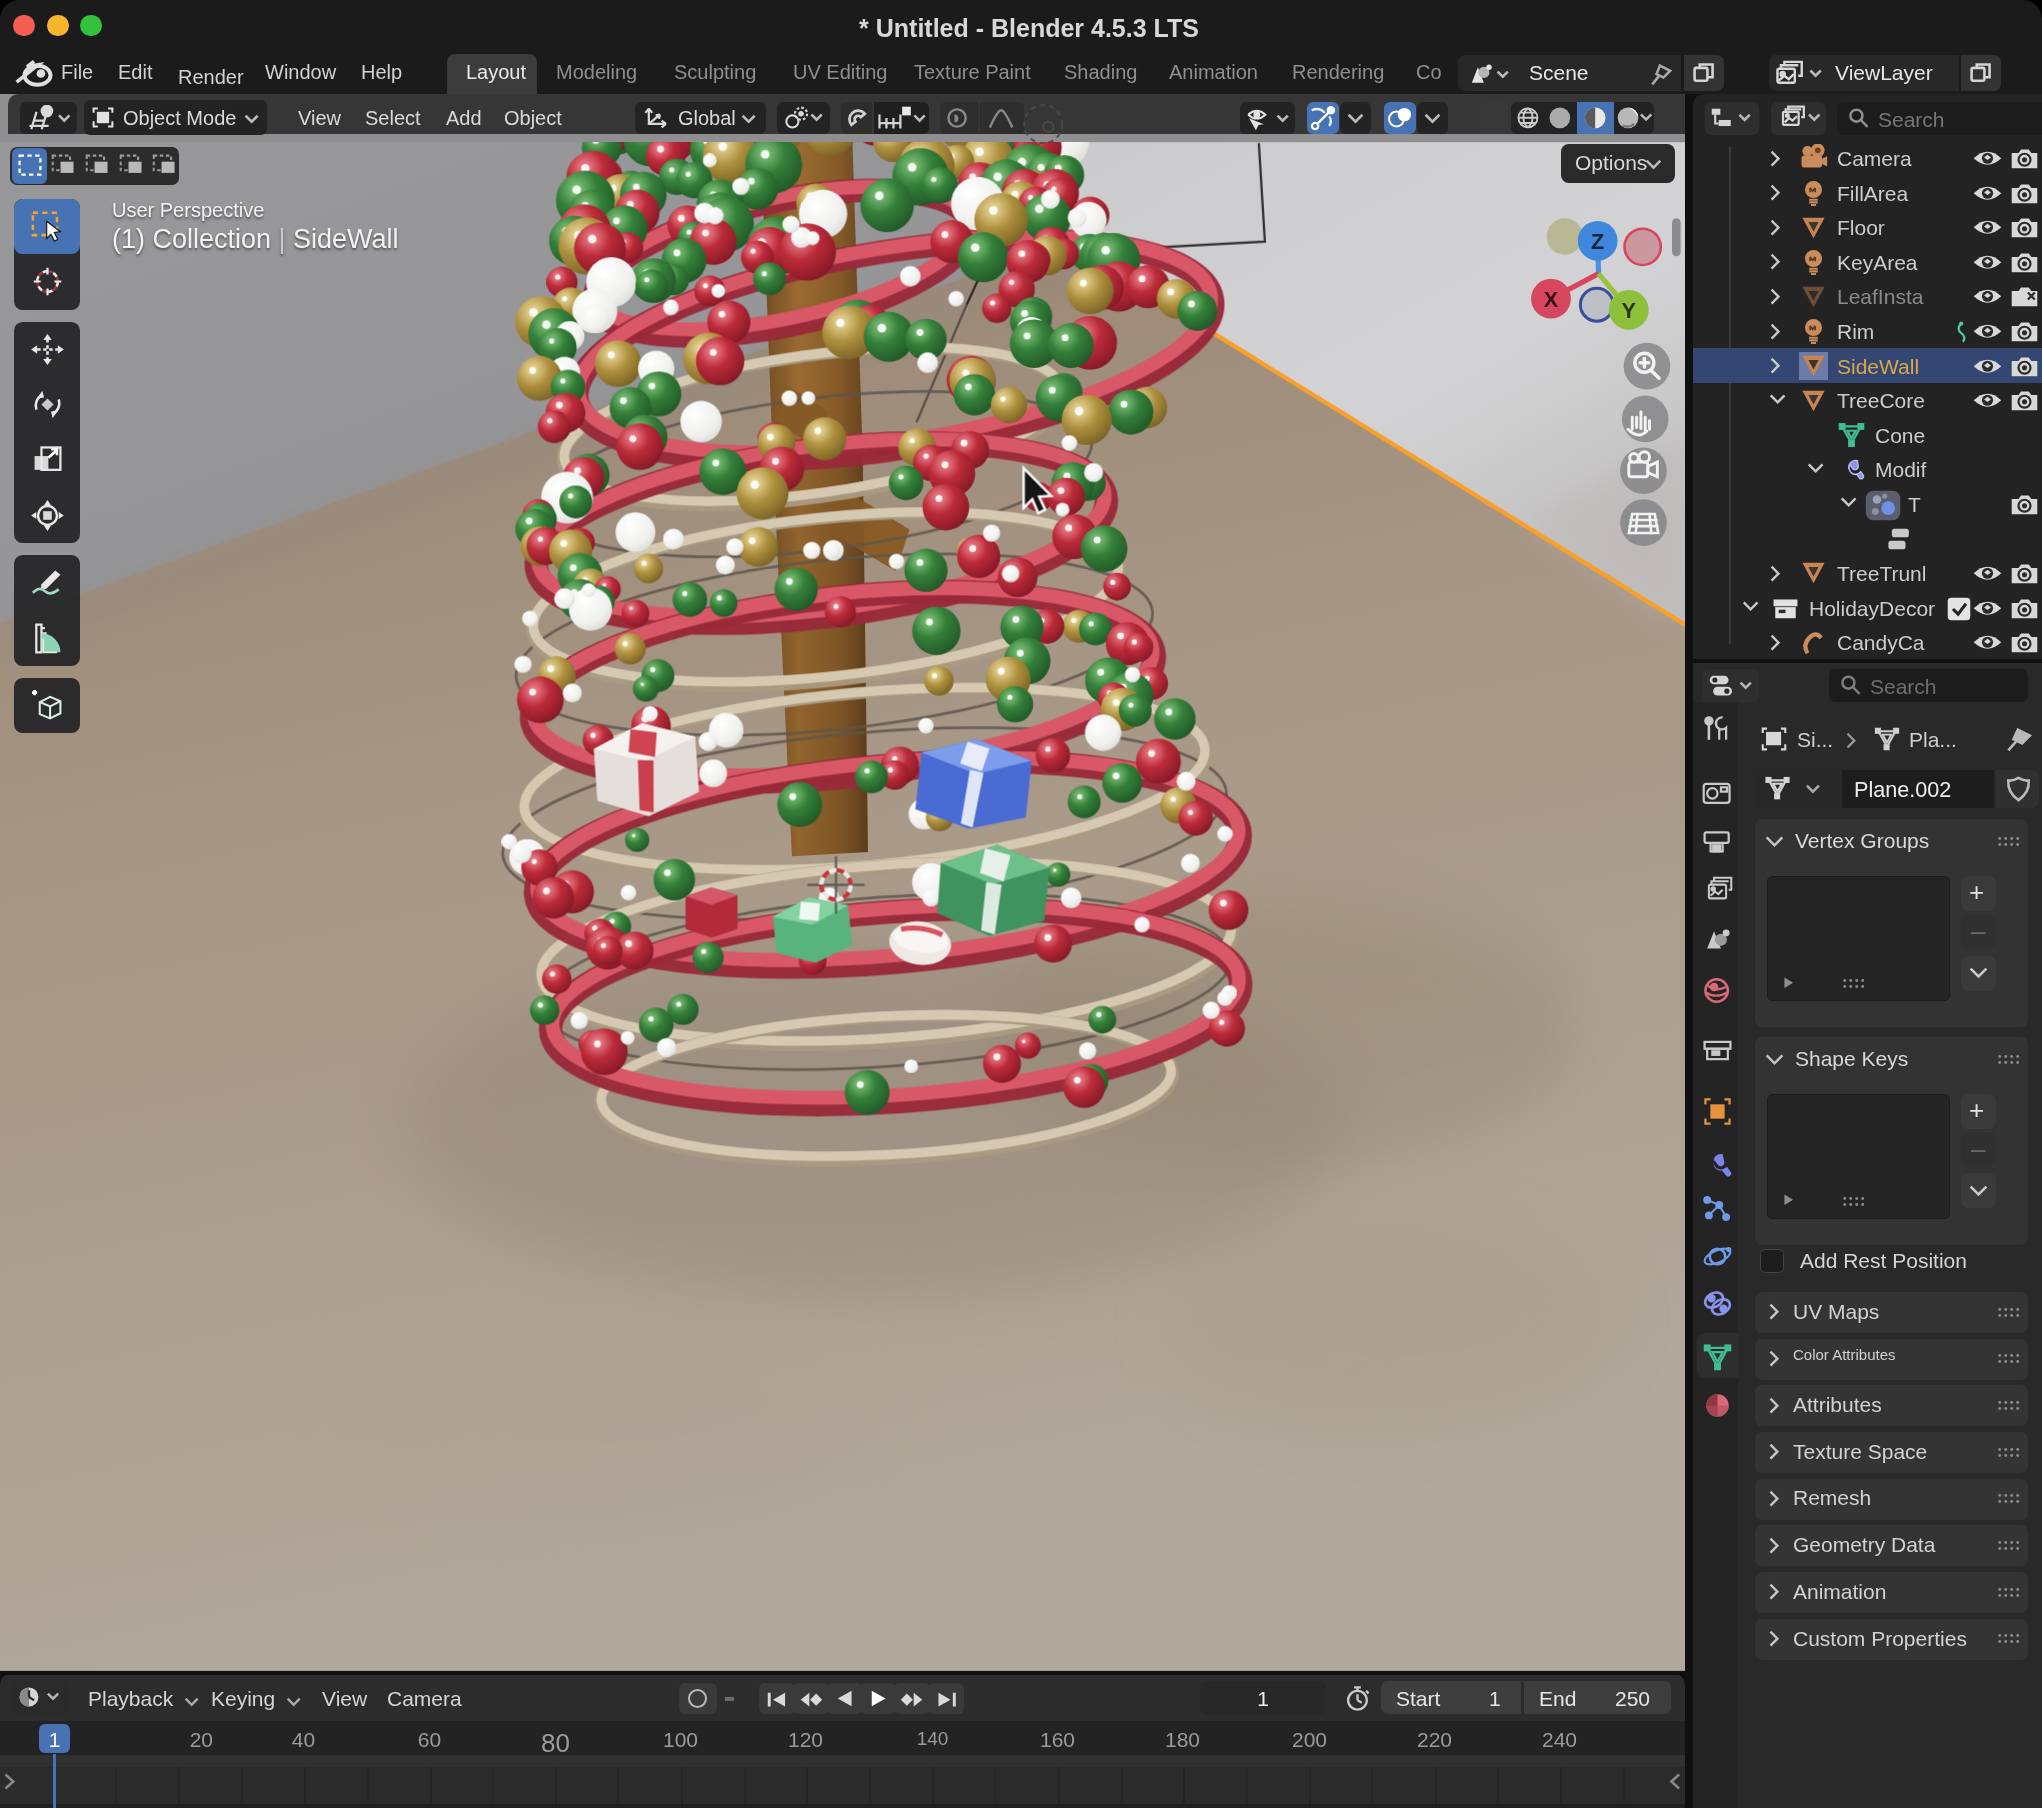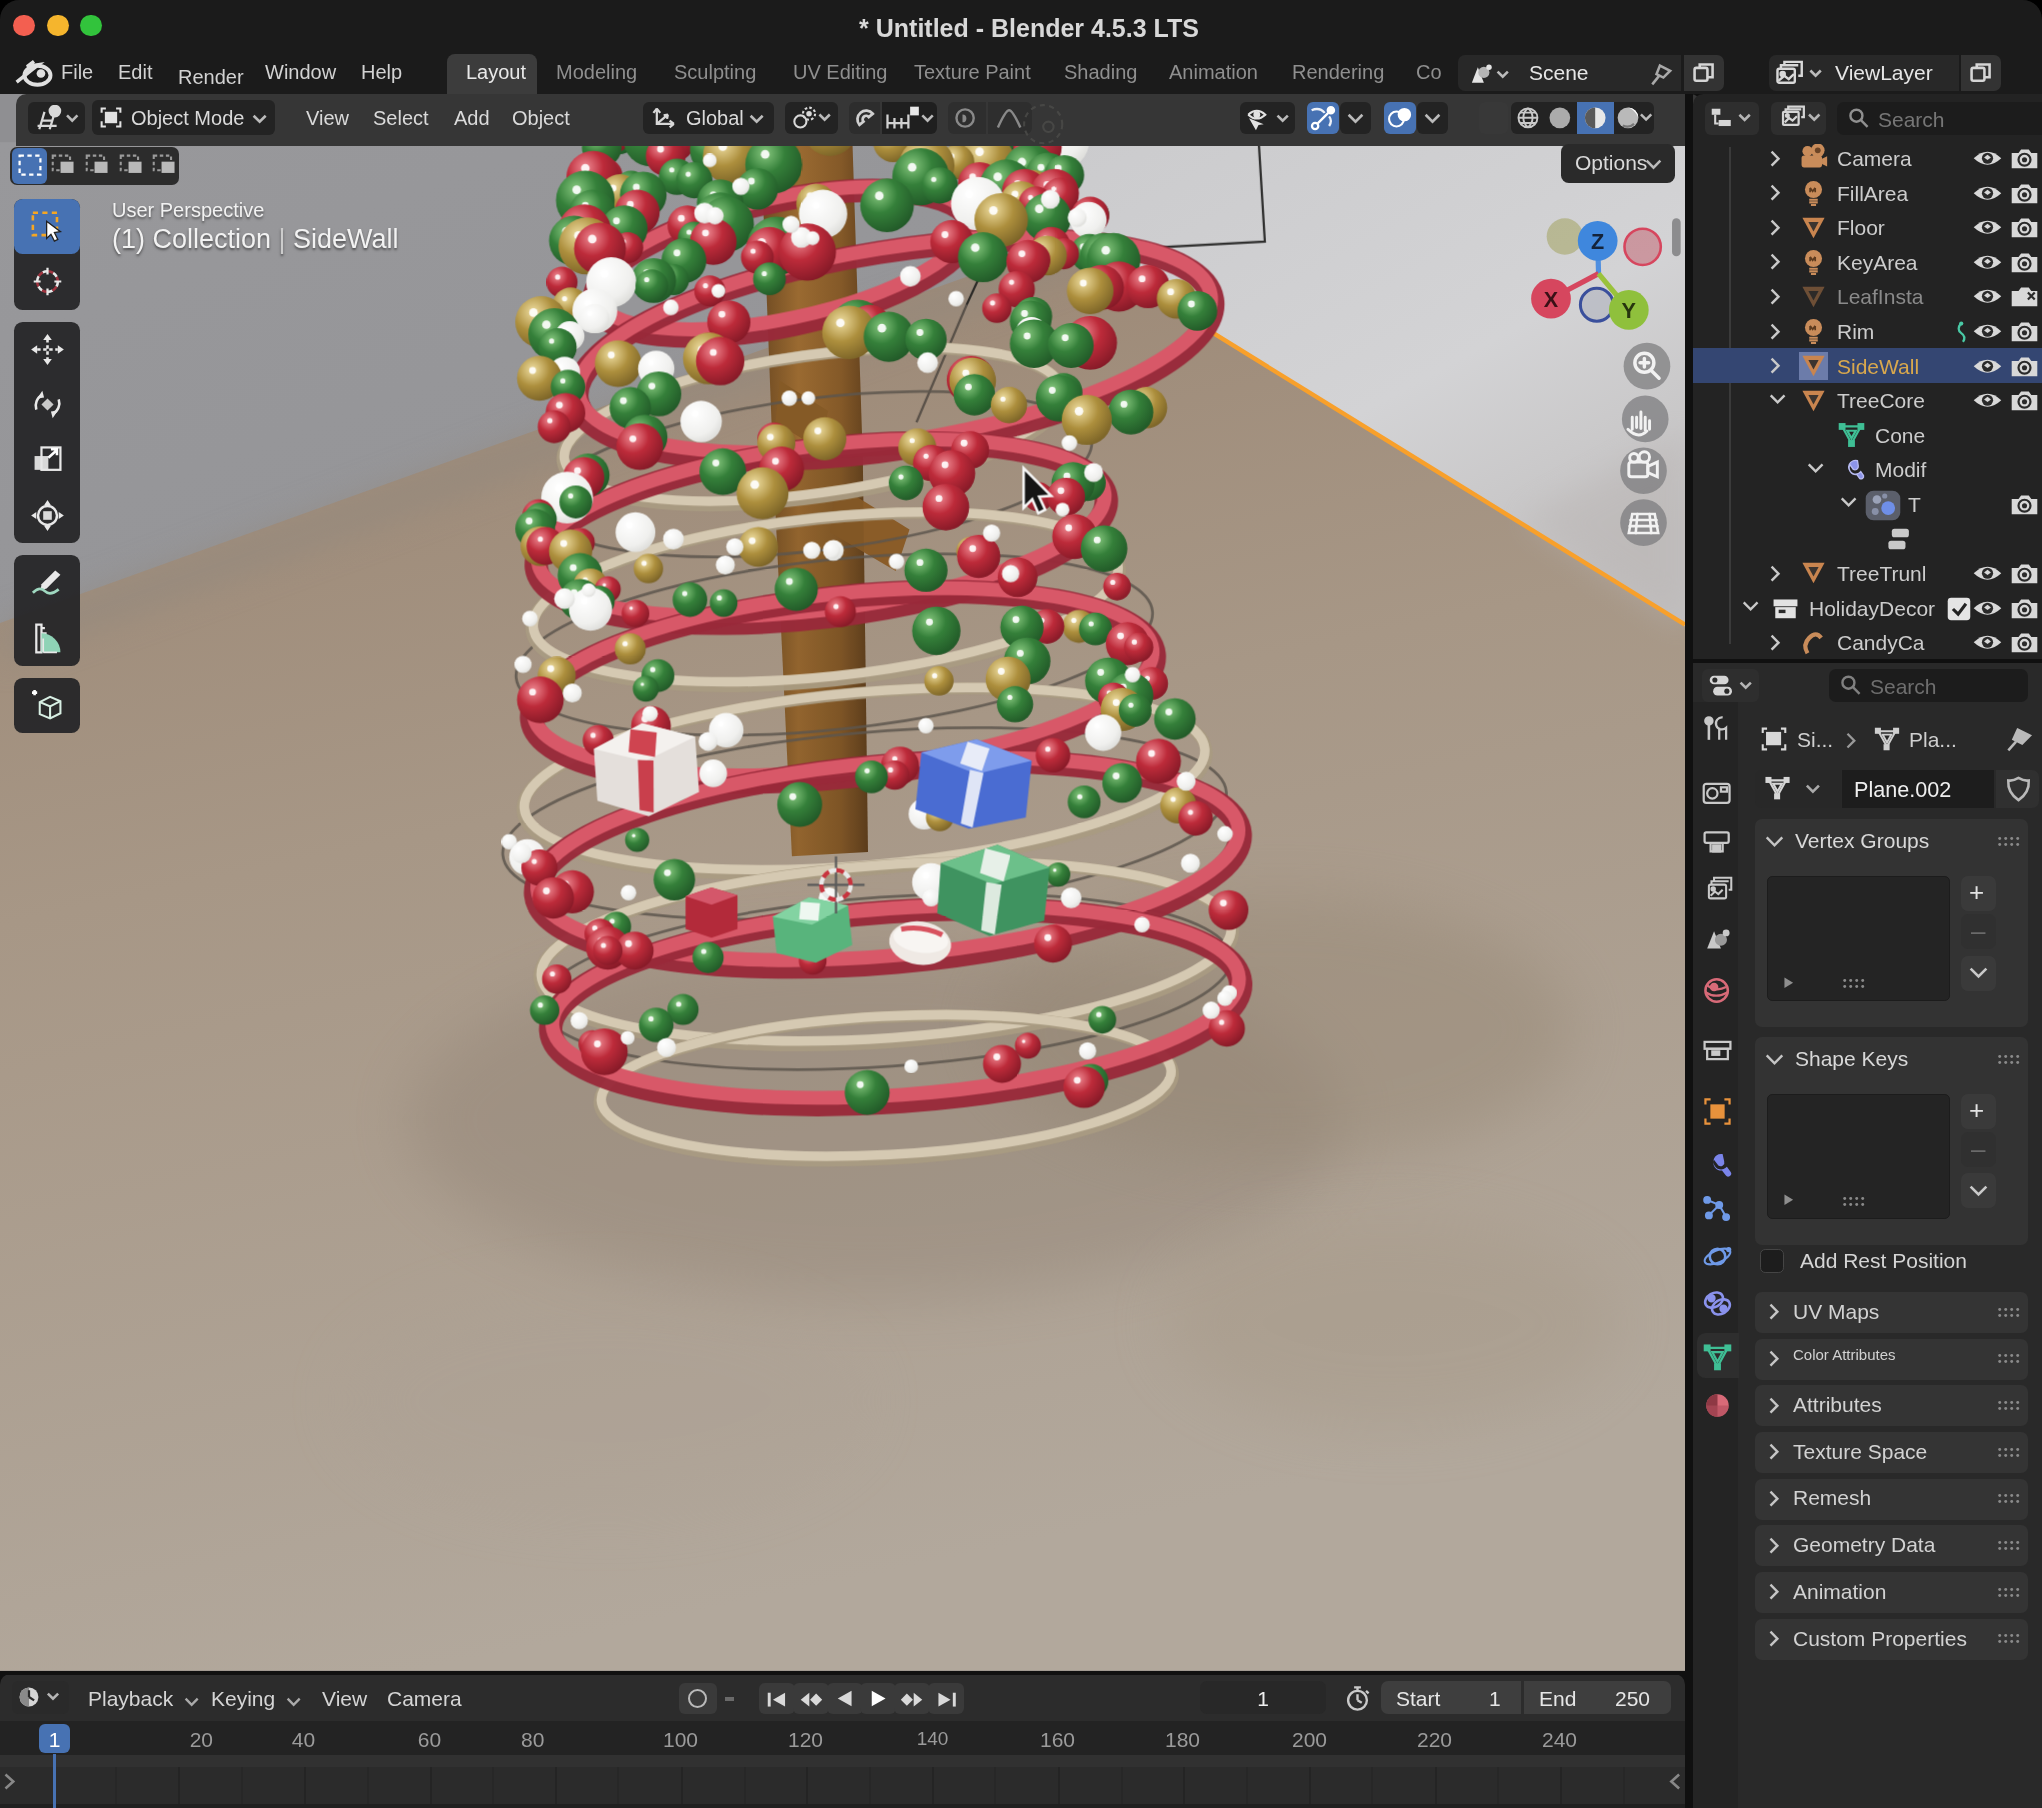--- a/index.html
+++ b/index.html
@@ -881,21 +881,21 @@
       </svg>
       <div class="abs" style="left:1835px;top:61px;font-size:21px;color:#e6e6e6">ViewLayer</div>
       <div class="abs" style="left:1961px;top:55px;width:40px;height:36px;background:#333;border-radius:0 7px 7px 0"></div>
       <svg class="abs" style="left:1968px;top:61px" width="26" height="24" viewBox="0 0 30 28">
         <g fill="none" stroke="#d5d5d5" stroke-width="3">
           <rect x="4" y="8" width="15" height="15" rx="2"></rect>
           <path d="M 10,8 L 10,4 L 25,4 L 25,19 L 19,19"></path>
         </g>
       </svg>
     </div>
-<div class="abs" style="left:16px;top:94px;width:1685px;height:52px;background:#363636;border-radius:10.4px 10.4px 0 0">
+<div class="abs" style="left:8px;top:94px;width:1685px;height:40px;background:#363636;border-radius:10.4px 10.4px 0 0">
       <div class="abs ddark" style="left:12px;top:7.8px;width:57px;height:32px"></div>
       <svg class="abs" style="left:18px;top:11.2px" width="47" height="26" viewBox="0 0 54 30">
 <g stroke="#d8d8d8" stroke-width="2.6" fill="none">
           <path d="M 4,24 L 26,24 M 8,18 L 22,18 M 6,28 l 6,-20 M 18,28 l 6,-20"></path>
           <circle cx="24" cy="7" r="6" fill="#d8d8d8"></circle>
         </g>
 <path d="M 38,12 l 6,6 l 6,-6" stroke="#bbb" stroke-width="3" fill="none"></path>
       </svg>
       <div class="abs ddark" style="left:76px;top:6px;width:183px;height:35px"></div>
       <svg class="abs" style="left:83px;top:12px" width="24" height="23" viewBox="0 0 28 27">
@@ -1826,21 +1826,21 @@
     <div class="abs" style="left:1381px;top:1681px;width:140px;height:33px;background:#3e3e3e;border-radius:7px 0 0 7px"></div>
     <div class="abs" style="left:1396px;top:1687px;font-size:21px;color:#e6e6e6">Start</div>
     <div class="abs" style="left:1489px;top:1687px;font-size:21px;color:#e6e6e6">1</div>
     <div class="abs" style="left:1524px;top:1681px;width:147px;height:33px;background:#3e3e3e;border-radius:0 7px 7px 0"></div>
     <div class="abs" style="left:1539px;top:1687px;font-size:21px;color:#e6e6e6">End</div>
     <div class="abs" style="left:1615px;top:1687px;font-size:21px;color:#e6e6e6">250</div>
     <div class="abs" style="left:0;top:1721px;width:1685px;height:35px;background:#232323"></div>
     <div class="abs" style="left:144px;top:1728px;width:69px;text-align:right;font-size:21px;color:#9b9b9b">20</div>
     <div class="abs" style="left:269px;top:1728px;width:69px;text-align:center;font-size:21px;color:#9b9b9b">40</div>
     <div class="abs" style="left:395px;top:1728px;width:69px;text-align:center;font-size:21px;color:#9b9b9b">60</div>
-    <div class="abs" style="left:521px;top:1728px;width:69px;text-align:left;font-size:21px;color:#9b9b9b">80</div>
+    <div class="abs" style="left:521px;top:1728px;width:69px;text-align:center;font-size:26px;color:#9b9b9b">80</div>
     <div class="abs" style="left:646px;top:1728px;width:69px;text-align:center;font-size:21px;color:#9b9b9b">100</div>
     <div class="abs" style="left:771px;top:1728px;width:69px;text-align:center;font-size:21px;color:#9b9b9b">120</div>
     <div class="abs" style="left:898px;top:1728px;width:69px;text-align:center;font-size:19px;color:#9b9b9b">140</div>
     <div class="abs" style="left:1023px;top:1728px;width:69px;text-align:center;font-size:21px;color:#9b9b9b">160</div>
     <div class="abs" style="left:1148px;top:1728px;width:69px;text-align:center;font-size:21px;color:#9b9b9b">180</div>
     <div class="abs" style="left:1275px;top:1728px;width:69px;text-align:center;font-size:21px;color:#9b9b9b">200</div>
     <div class="abs" style="left:1400px;top:1728px;width:69px;text-align:center;font-size:21px;color:#9b9b9b">220</div>
     <div class="abs" style="left:1525px;top:1728px;width:69px;text-align:center;font-size:21px;color:#9b9b9b">240</div>
     <div class="abs" style="left:0;top:1755px;width:1685px;height:54px;background:#2b2b2b"></div>
     <div class="abs" style="left:0;top:1755px;width:1685px;height:12px;background:#313131"></div>

